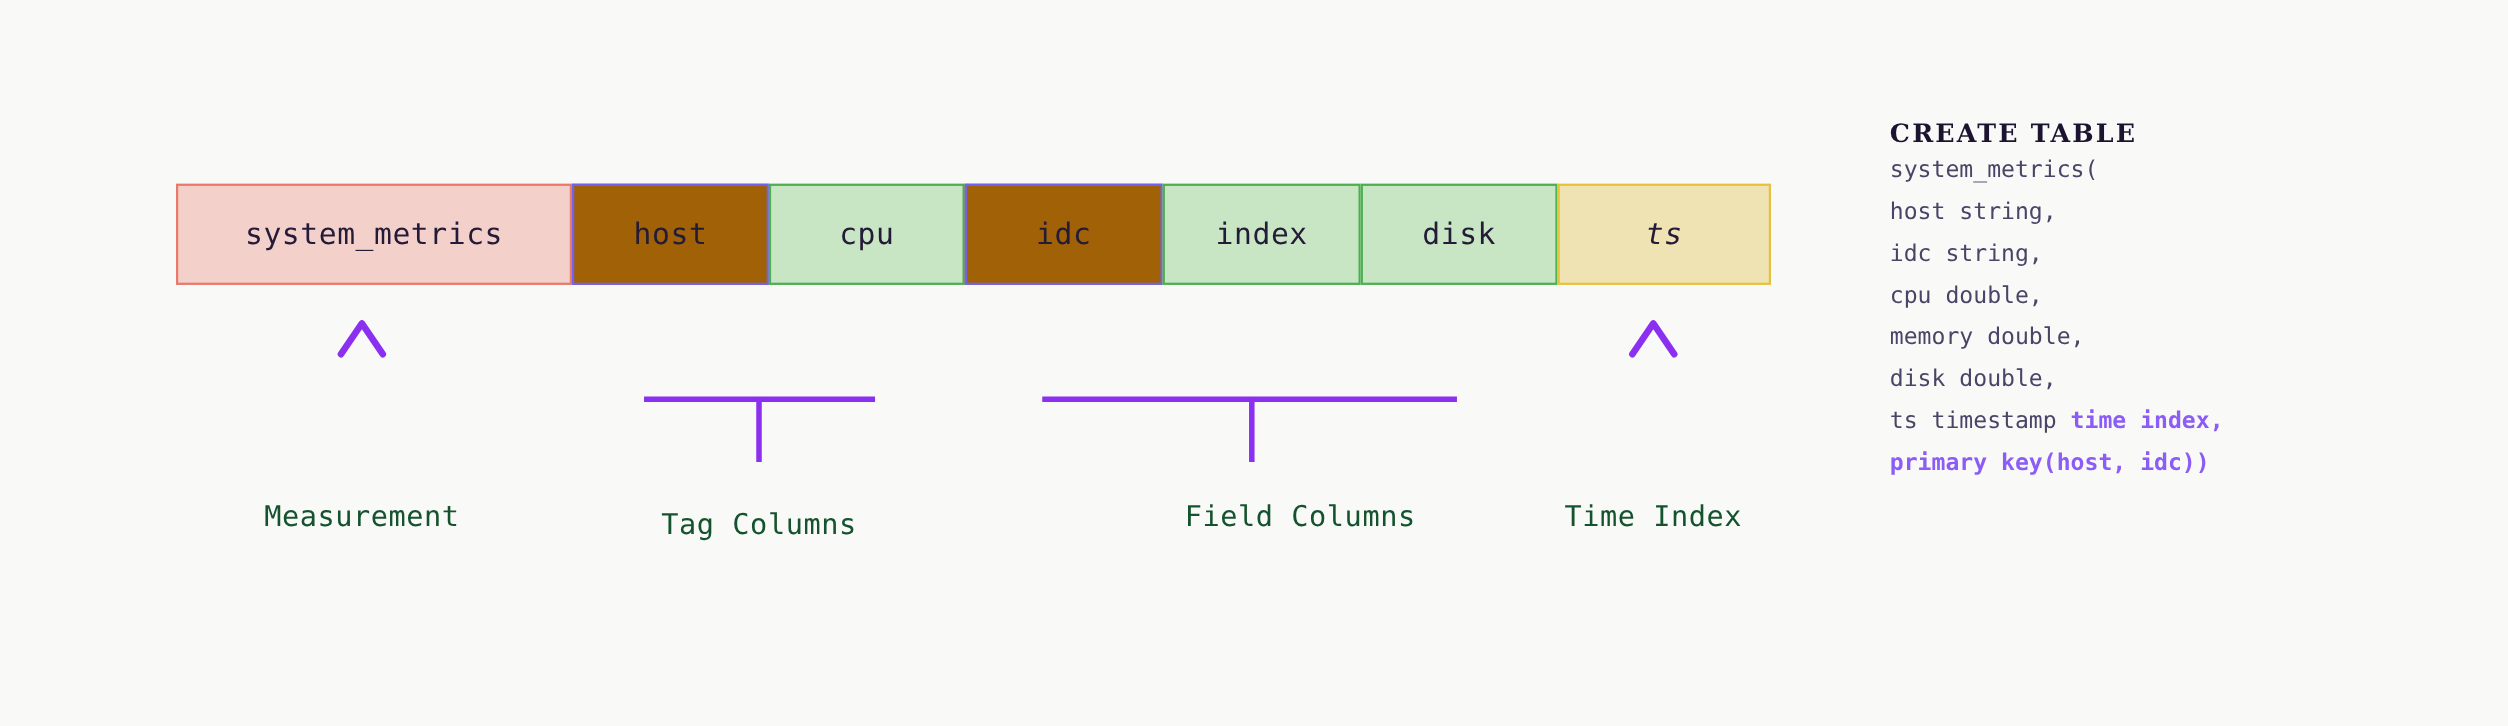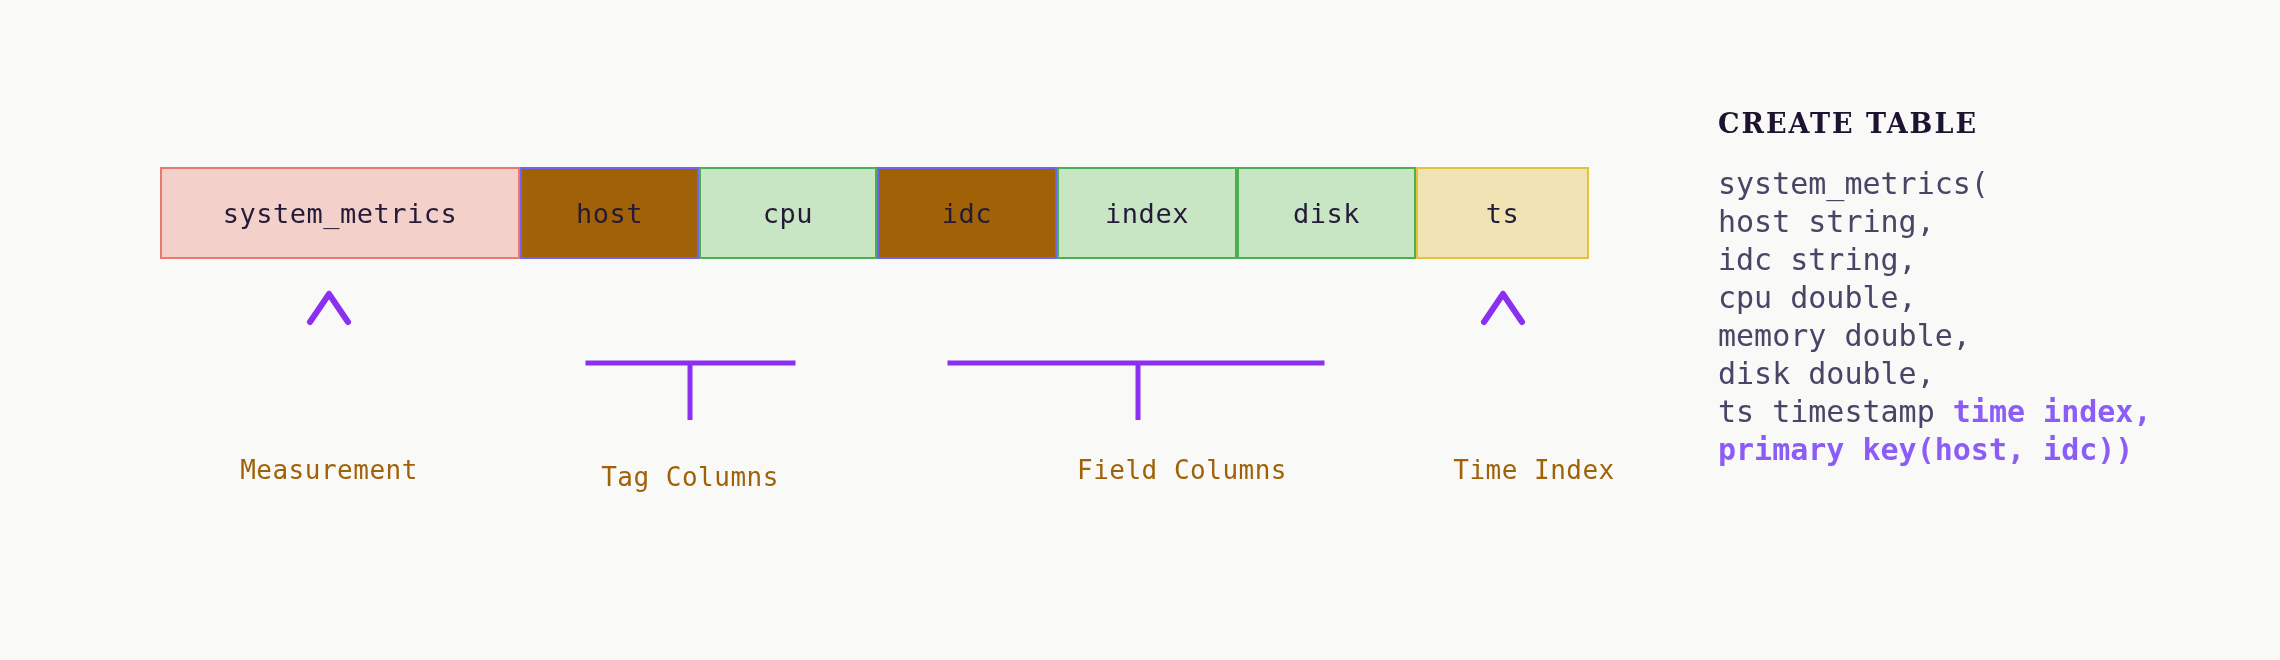--- a/index.html
+++ b/index.html
@@ -63,45 +63,44 @@
     width: 2280px;
     height: 660px;
     pointer-events: none;
   }
 
   
   .ann-label {
     position: absolute;
     font-family: "DejaVu Sans Mono", monospace;
     font-size: 26px;
-    color: #a16207;
+    color: #14532d;
     letter-spacing: 0.5px;
     white-space: nowrap;
     transform: translateX(-50%);
   }
 
   
   .code-panel {
     position: absolute;
     left: 1718px;
     top: 108px;
     width: 520px;
   }
   .code-title {
     font-family: "DejaVu Serif", serif;
     font-weight: bold;
-    font-size: 27px;
+    font-size: 23px;
     color: #1c1330;
     letter-spacing: 2px;
-    margin-bottom: 26px;
     white-space: nowrap;
   }
   .code-body {
     font-family: "DejaVu Sans Mono", monospace;
-    font-size: 30px;
+    font-size: 21px;
     line-height: 38px;
     color: #4a4566;
     white-space: pre;
   }
   .code-body .kw {
     font-weight: bold;
     color: #8b5cf6;
   }
   .code-line { white-space: pre; }
 </style>
@@ -122,21 +121,21 @@
       </div>
       <div class="col-box grp-tag" style="width: 180px;">
         <span class="cell-text">idc</span>
       </div>
       <div class="col-box grp-field" style="width: 180px;">
         <span class="cell-text">index</span>
       </div>
       <div class="col-box grp-field" style="width: 179px;">
         <span class="cell-text">disk</span>
       </div>
-      <div class="col-box grp-time" style="width: 173px;">
+      <div class="col-box grp-time" style="width: 194px; font-style: italic;">
         <span class="cell-text">ts</span>
       </div>
     </div>
 
   <svg id="annot" viewBox="0 0 2280 660" width="2280" height="660" xmlns="http://www.w3.org/2000/svg">
     <defs>
       <linearGradient id="gradUp" x1="0" y1="1" x2="0" y2="0">
         <stop offset="0%" stop-color="#e6ccfb"></stop>
         <stop offset="45%" stop-color="#b577f5"></stop>
         <stop offset="100%" stop-color="#8b2ff0"></stop>
@@ -170,21 +169,21 @@
     <g>
       <line x1="1503" y1="413" x2="1503" y2="300" stroke="url(#gradUp)" stroke-width="5"></line>
       <path d="M 1503 294 L 1484 322 M 1503 294 L 1522 322" stroke="#8b2ff0" stroke-width="6" fill="none" stroke-linecap="round"></path>
     </g>
   </svg>
 
   <div id="annot-labels">
       <div class="ann-label" style="left: 329px; top: 455px;">Measurement</div>
       <div class="ann-label" style="left: 690px; top: 462px;">Tag Columns</div>
       <div class="ann-label" style="left: 1138px; top: 455px; margin-left: 44px;">Field Columns</div>
-      <div class="ann-label" style="left: 1503px; top: 455px; margin-left: 31px;">Time Index</div>
+      <div class="ann-label" style="left: 1503px; top: 455px;">Time Index</div>
     </div>
 
   <div class="code-panel">
     <div class="code-title">CREATE TABLE</div>
     <div class="code-body" id="code-body"><div class="code-line"><span>system_metrics(</span></div><div class="code-line"><span>host string,</span></div><div class="code-line"><span>idc string,</span></div><div class="code-line"><span>cpu double,</span></div><div class="code-line"><span>memory double,</span></div><div class="code-line"><span>disk double,</span></div><div class="code-line"><span>ts timestamp </span><span class="kw">time index,</span></div><div class="code-line"><span class="kw">primary key(host, idc))</span></div></div>
   </div>
 
 </div>
 
 </body></html>

